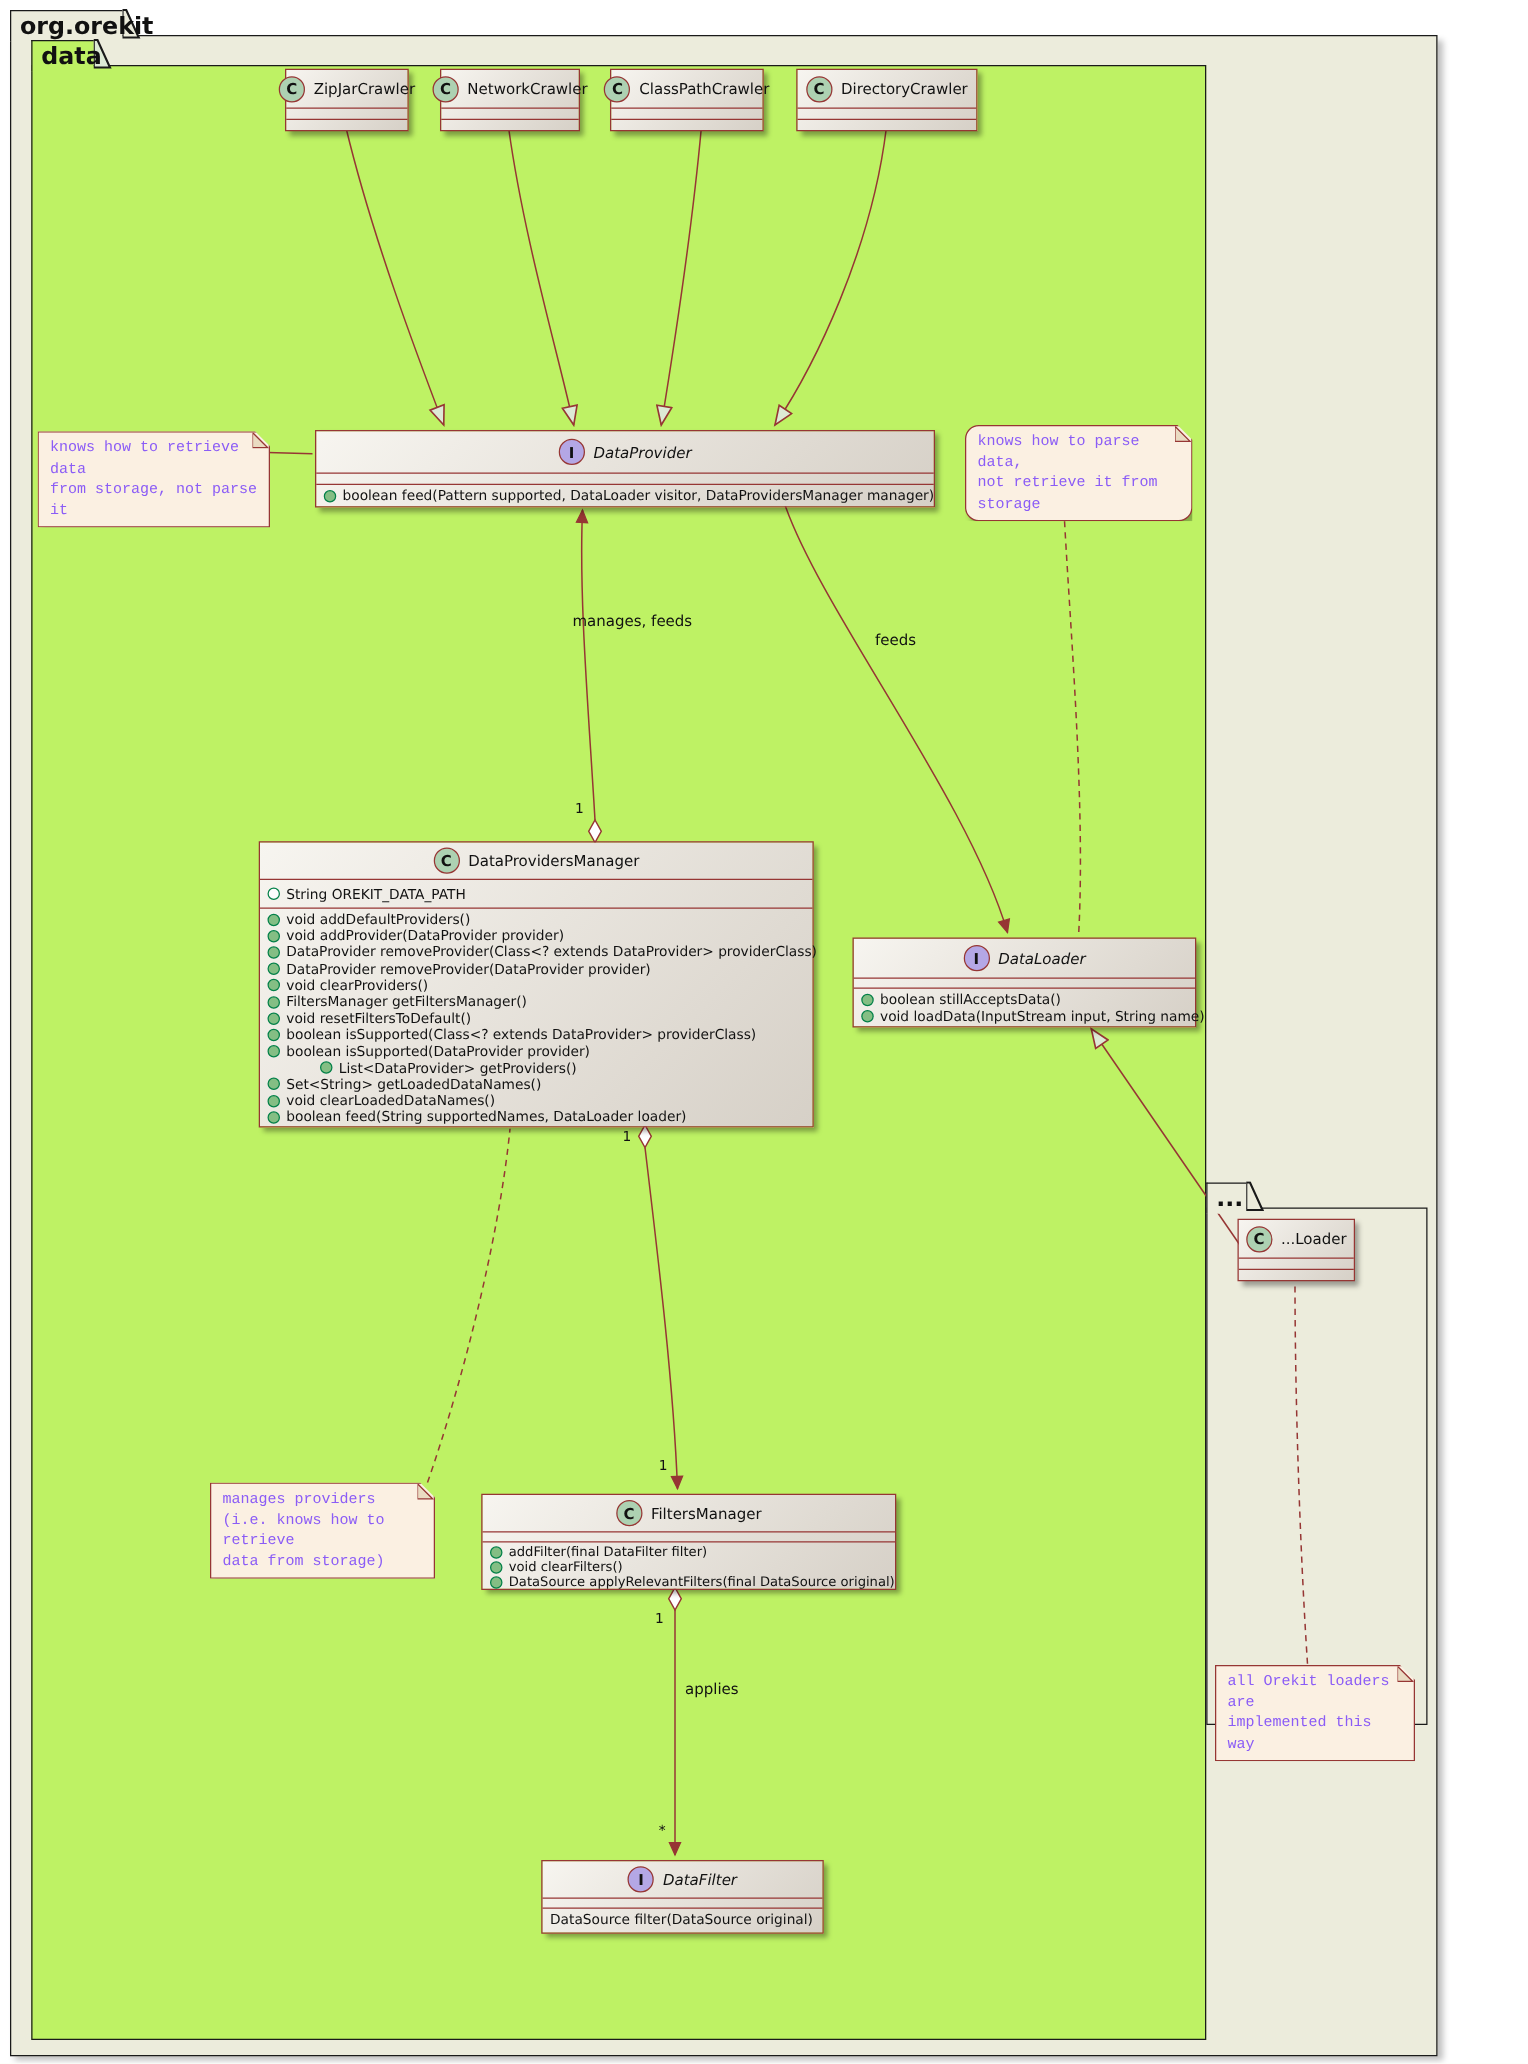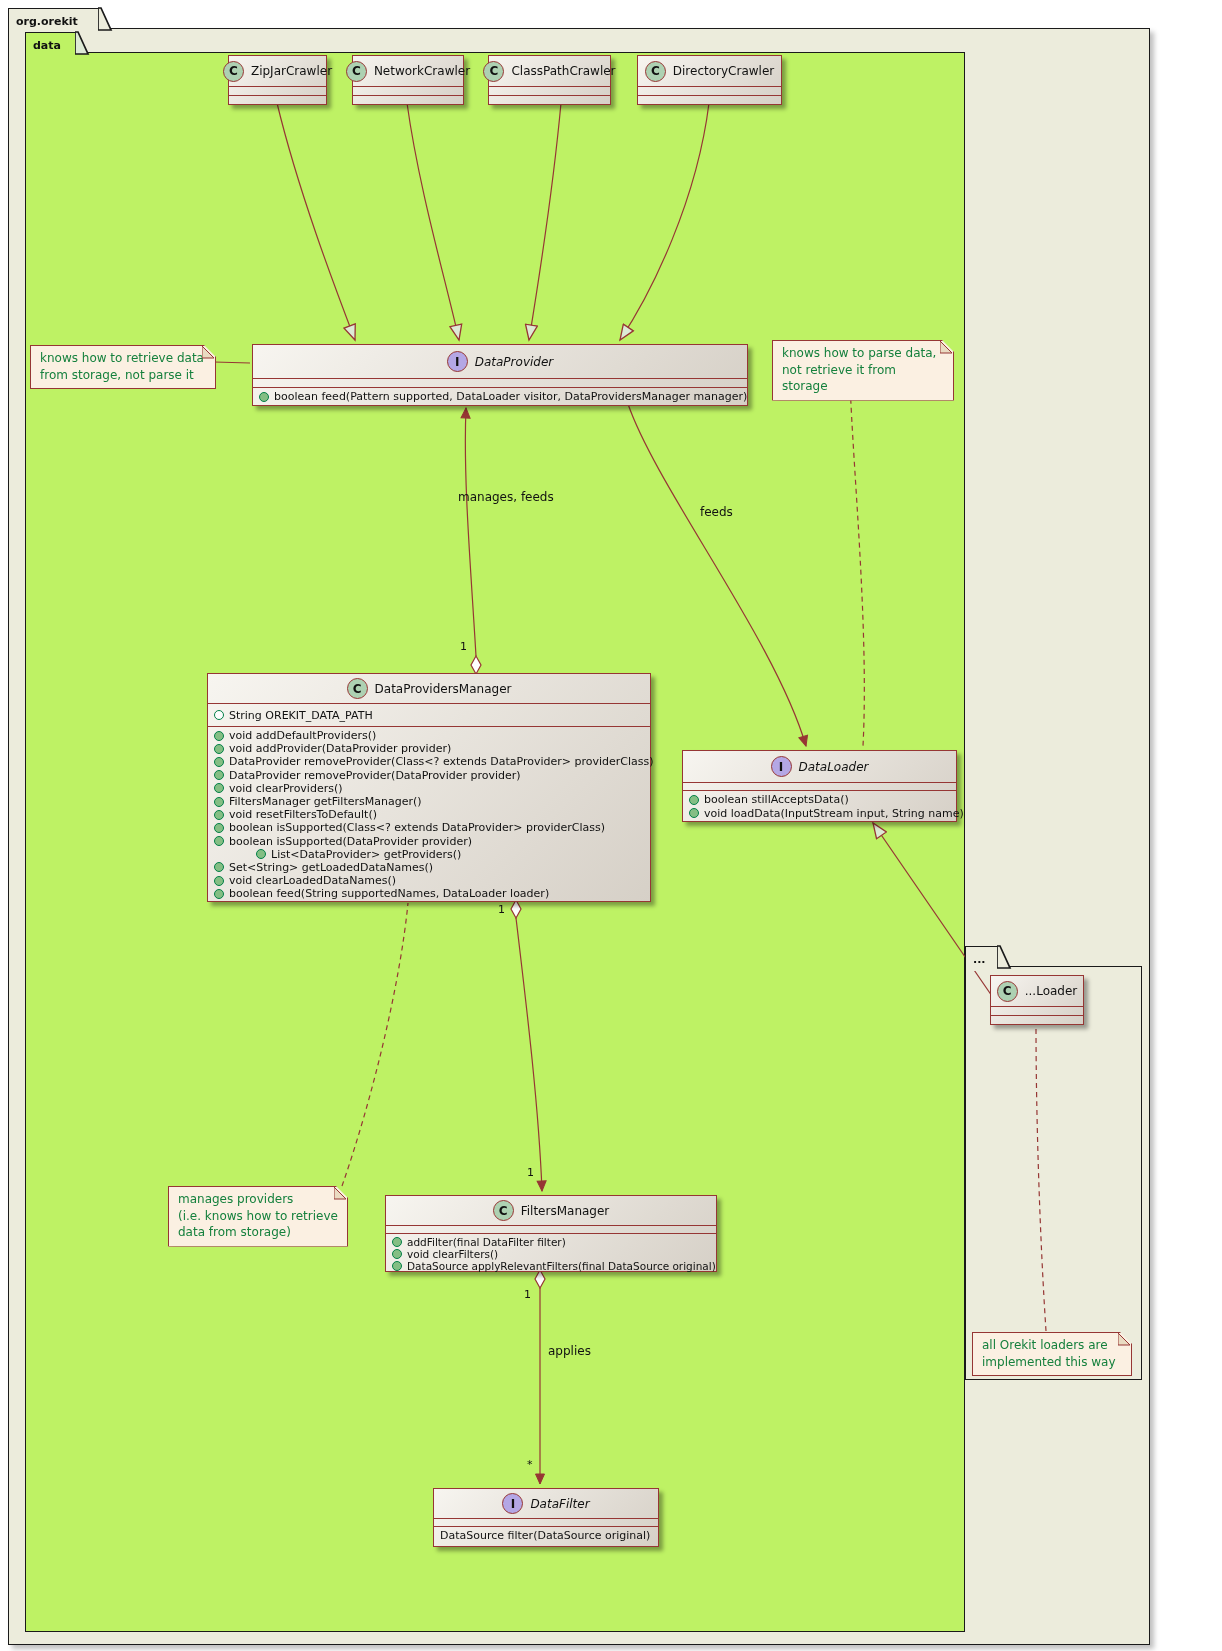--- a/index.html
+++ b/index.html
@@ -4,44 +4,44 @@
 <style>
   html,body{margin:0;padding:0;background:#ffffff;font-family:"DejaVu Sans",sans-serif;color:#111;}
   #canvas{position:relative;width:1222px;height:1651px;background:#fff;overflow:hidden;}
 
   
   .pkg{position:absolute;border:1.7px solid #1a1a1a;box-shadow:4px 4px 5px rgba(0,0,0,0.25);}
   .pkg-outer{background:#ECECDC;}
   .pkg-data{background:#bef264;box-shadow:none;}
   .pkg-misc{background:#ECECDC;box-shadow:none;}
   .pkg-tab{position:absolute;border:1.7px solid #1a1a1a;border-right:none;border-bottom:none;
-           display:flex;align-items:center;font-weight:bold;font-size:11px;padding:1px 2px 1px 7px;z-index:5;}
+           display:flex;align-items:center;font-weight:bold;font-size:19px;padding:1px 2px 1px 7px;z-index:5;}
   .tab-slant{position:absolute;left:100%;top:-2px;}
 
   
   .cls{position:absolute;border:1.4px solid #963634;background:linear-gradient(135deg,#f7f5f0 0%,#e8e4dd 45%,#d6d0c7 100%);
        box-shadow:3.5px 3.5px 4px rgba(0,0,0,0.35);z-index:4;}
   .cls-head{display:flex;align-items:center;justify-content:center;gap:7px;border-bottom:1.4px solid #963634;}
   .cls-title{font-size:12px;}
   .iface .cls-title{font-style:italic;}
   .circ{width:19px;height:19px;border-radius:50%;border:1.2px solid #963634;display:flex;align-items:center;justify-content:center;
         font-weight:bold;font-size:12px;flex:none;}
   .circ-c{background:#ADD1B2;}
   .circ-i{background:#B4A7E5;}
   .sec{border-bottom:1.4px solid #963634;}
   .sec:last-child{border-bottom:none;}
   .member{display:flex;align-items:center;gap:5px;padding:0 4px 0 6px;white-space:nowrap;font-size:11px;}
   .dot{width:8px;height:8px;border-radius:50%;flex:none;}
   .dot-pub{background:#84BE84;border:1.2px solid #038048;}
   .dot-field{background:#fdfdfd;border:1.4px solid #038048;}
 
   
-  .note{position:absolute;background:#FBF0E2;border:1.4px solid #963634;color:#15803d;font-size:12px;
+  .note{position:absolute;background:#FBF0E2;border:1.4px solid #963634;color:#8b5cf6;font-size:12px;
         line-height:16.5px;padding:4px 9px 5px 9px;box-shadow:3.5px 3.5px 4px rgba(0,0,0,0.3);z-index:4;
-        clip-path:polygon(0 0,calc(100% - 12px) 0,100% 12px,100% 100%,0 100%);}
+        clip-path:polygon(0 0,calc(100% - 12px) 0,100% 12px,100% 100%,0 100%);font-family:Liberation Mono, monospace;}
   .note .fold{position:absolute;top:0;right:0;}
 
   
   .elabel{position:absolute;font-size:12px;color:#111;white-space:nowrap;z-index:6;}
   .mult{position:absolute;font-size:11px;color:#111;z-index:6;}
 
   #edges{position:absolute;left:0;top:0;z-index:3;pointer-events:none;}
 </style>
 </head>
 <body>
@@ -281,21 +281,21 @@
   </div>
 
   <div class="note" style="left:30px;top:345px;width:166px;">
     <div>knows how to retrieve data</div>
     <div>from storage, not parse it</div>
     <svg class="fold" width="13" height="13" viewBox="0 0 13 13">
       <path d="M0 0 L12 12 L0 12 Z" fill="#EADBC2" stroke="#963634" stroke-width="1"></path>
     </svg>
   </div>
 
-  <div class="note" style="left:772px;top:340px;width:162px;">
+  <div class="note" style="left:772px;top:340px;width:162px;border-radius:11px;">
     <div>knows how to parse data,</div>
     <div>not retrieve it from storage</div>
     <svg class="fold" width="13" height="13" viewBox="0 0 13 13">
       <path d="M0 0 L12 12 L0 12 Z" fill="#EADBC2" stroke="#963634" stroke-width="1"></path>
     </svg>
   </div>
 
   <div class="note" style="left:168px;top:1186px;width:160px;">
     <div>manages providers</div>
     <div>(i.e. knows how to retrieve</div>

